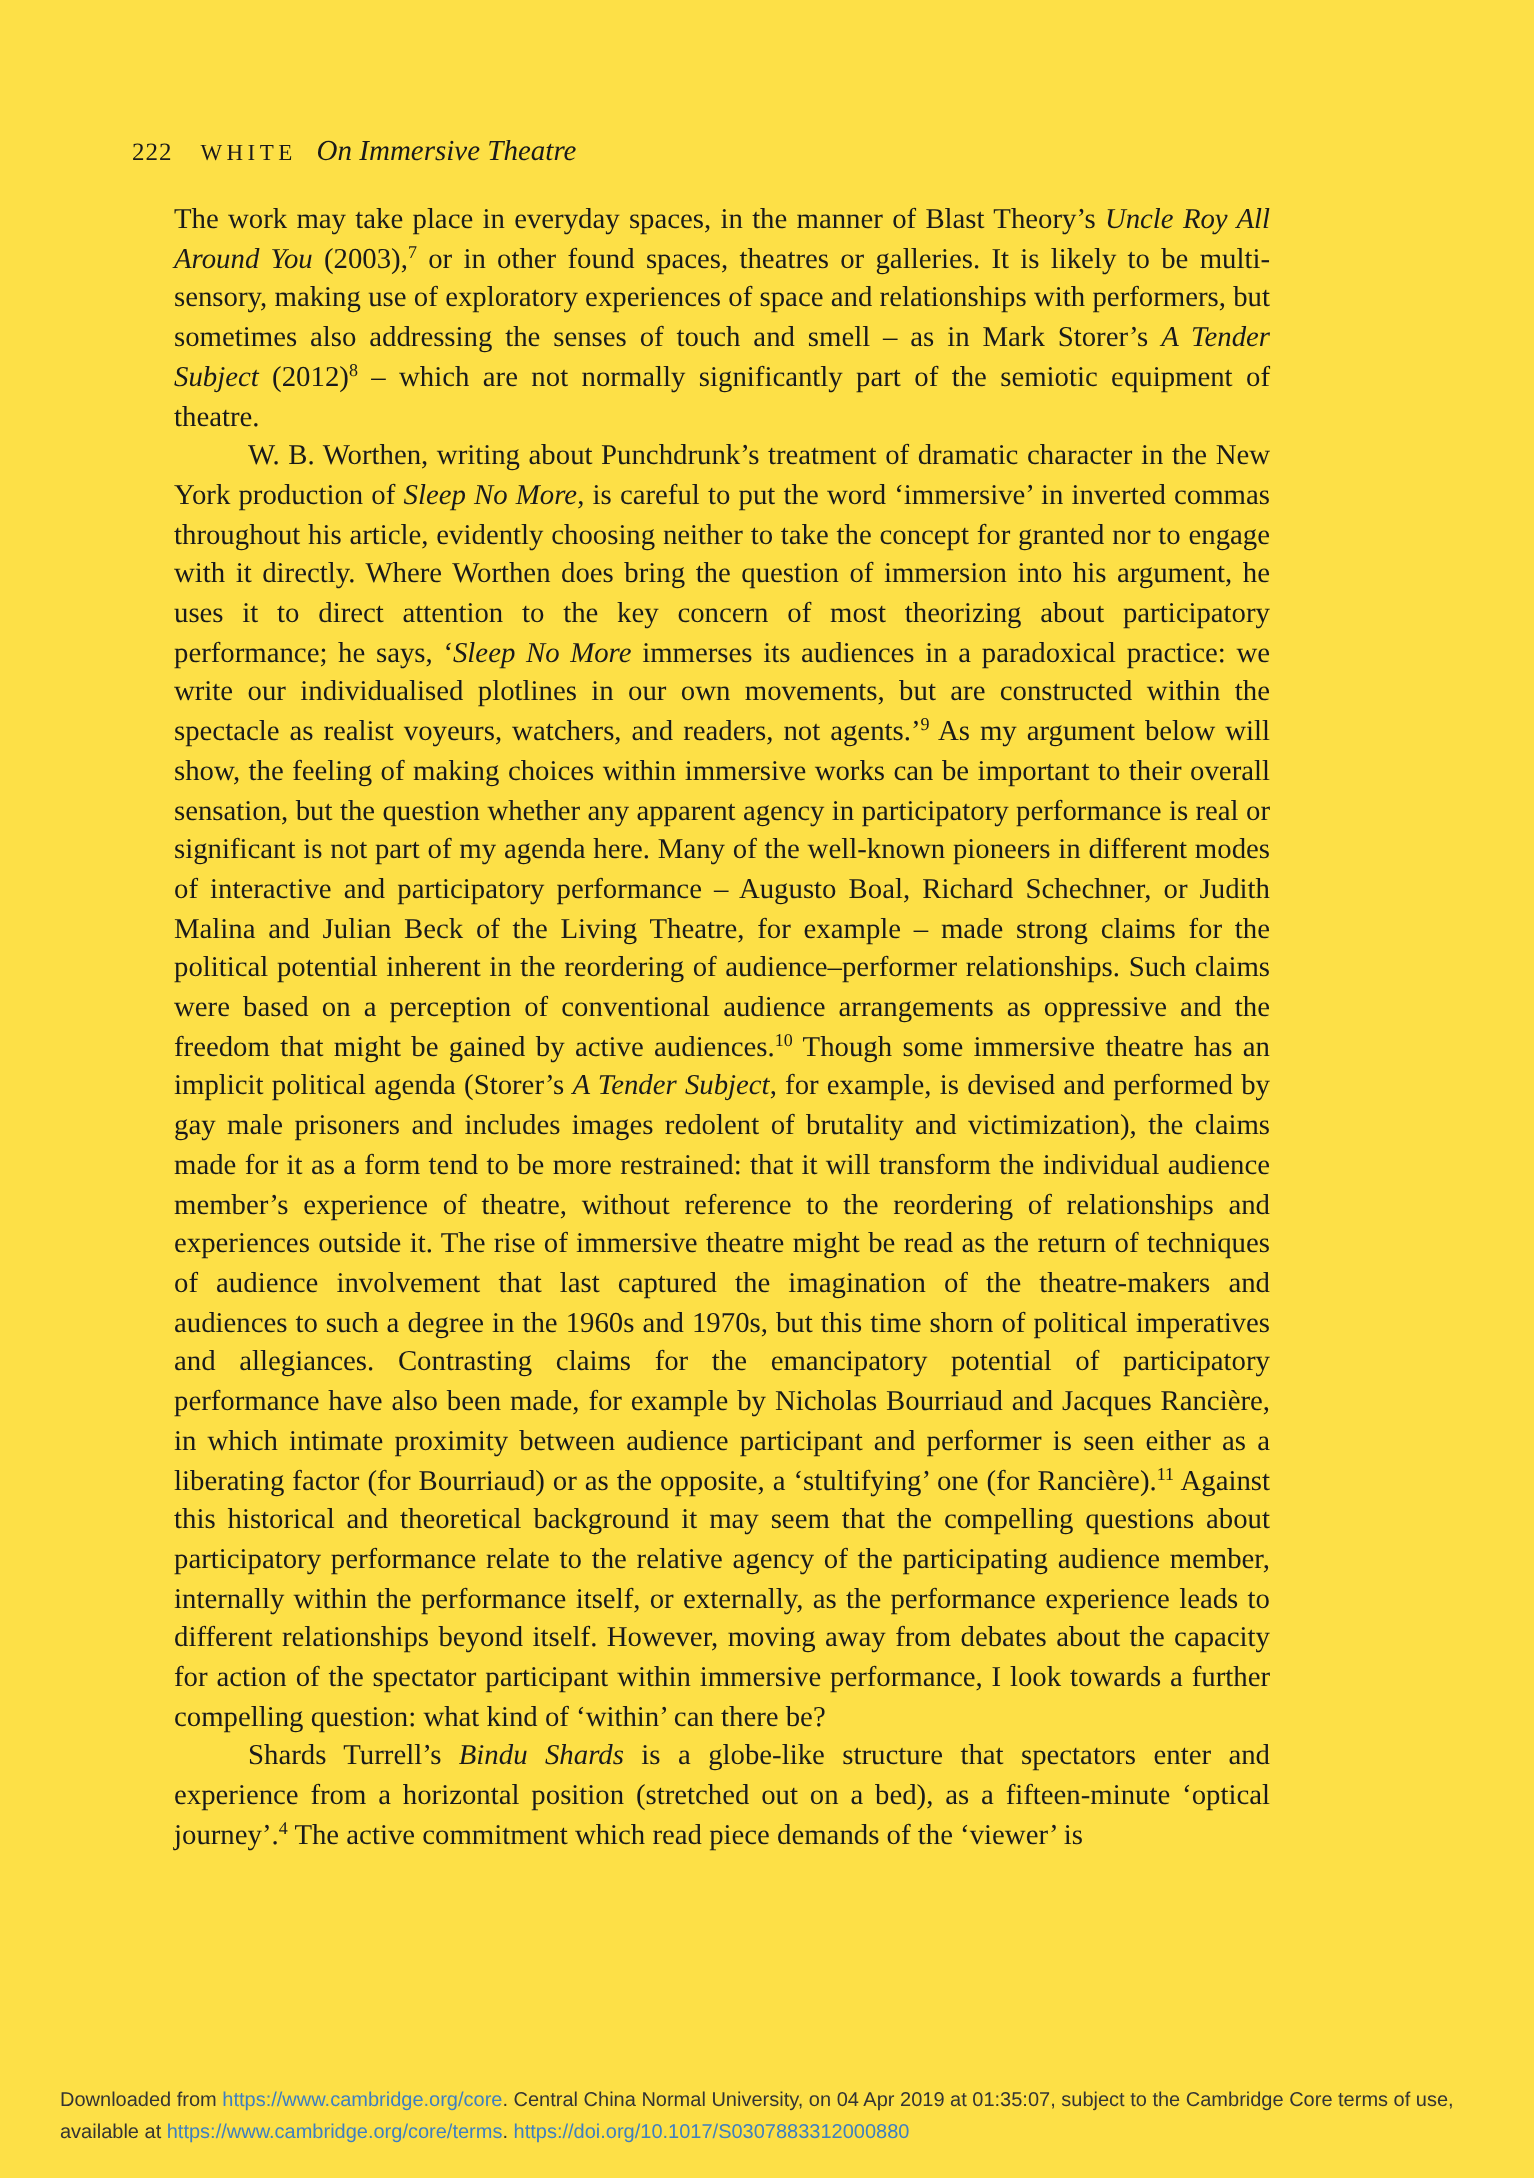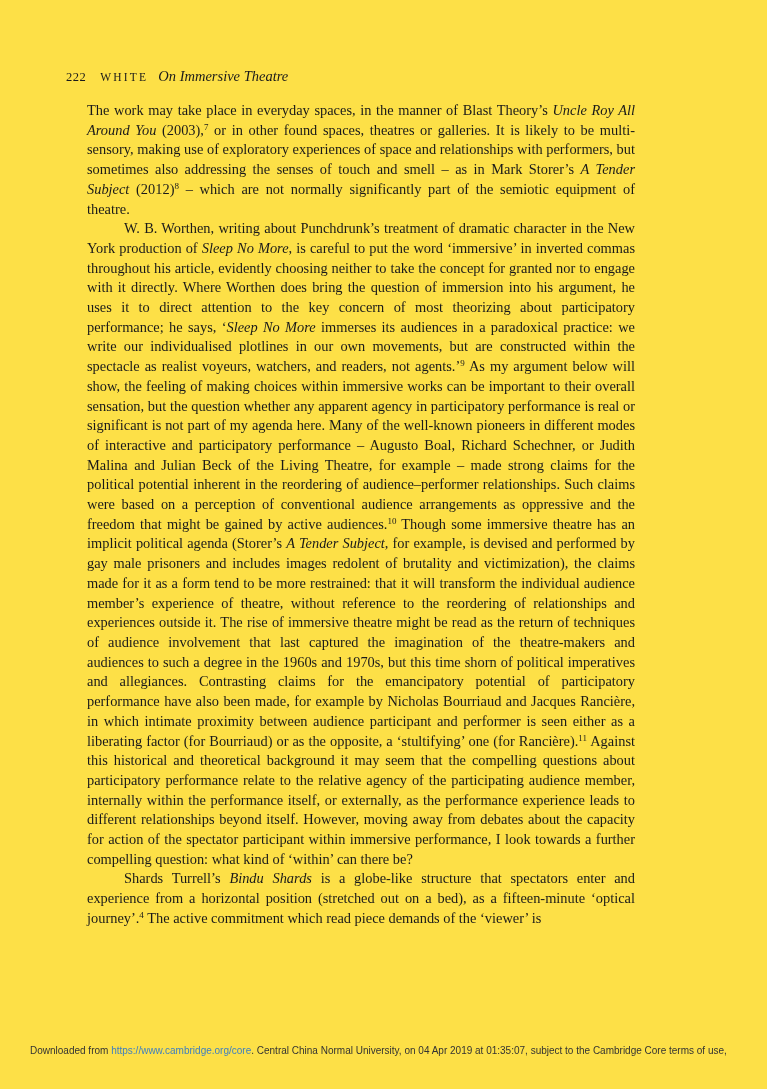--- a/index.html
+++ b/index.html
@@ -92,15 +92,16 @@
   </div>
 
   <div class="body-text" id="body-text">
       <p class="para"><span>The work may take place in everyday spaces, in the manner of Blast Theory’s </span><i>Uncle Roy All Around You</i><span> (2003),</span><span class="fnref">7</span><span> or in other found spaces, theatres or galleries. It is likely to be multi-sensory, making use of exploratory experiences of space and relationships with performers, but sometimes also addressing the senses of touch and smell – as in Mark Storer’s </span><i>A Tender Subject</i><span> (2012)</span><span class="fnref">8</span><span> – which are not normally significantly part of the semiotic equipment of theatre.</span></p>
       <p class="para indent"><span>W. B. Worthen, writing about Punchdrunk’s treatment of dramatic character in the New York production of </span><i>Sleep No More</i><span>, is careful to put the word ‘immersive’ in inverted commas throughout his article, evidently choosing neither to take the concept for granted nor to engage with it directly. Where Worthen does bring the question of immersion into his argument, he uses it to direct attention to the key concern of most theorizing about participatory performance; he says, ‘</span><i>Sleep No More</i><span> immerses its audiences in a paradoxical practice: we write our individualised plotlines in our own movements, but are constructed within the spectacle as realist voyeurs, watchers, and readers, not agents.’</span><span class="fnref">9</span><span> As my argument below will show, the feeling of making choices within immersive works can be important to their overall sensation, but the question whether any apparent agency in participatory performance is real or significant is not part of my agenda here. Many of the well-known pioneers in different modes of interactive and participatory performance – Augusto Boal, Richard Schechner, or Judith Malina and Julian Beck of the Living Theatre, for example – made strong claims for the political potential inherent in the reordering of audience–performer relationships. Such claims were based on a perception of conventional audience arrangements as oppressive and the freedom that might be gained by active audiences.</span><span class="fnref">10</span><span> Though some immersive theatre has an implicit political agenda (Storer’s </span><i>A Tender Subject</i><span>, for example, is devised and performed by gay male prisoners and includes images redolent of brutality and victimization), the claims made for it as a form tend to be more restrained: that it will transform the individual audience member’s experience of theatre, without reference to the reordering of relationships and experiences outside it. The rise of immersive theatre might be read as the return of techniques of audience involvement that last captured the imagination of the theatre-makers and audiences to such a degree in the 1960s and 1970s, but this time shorn of political imperatives and allegiances. Contrasting claims for the emancipatory potential of participatory performance have also been made, for example by Nicholas Bourriaud and Jacques Rancière, in which intimate proximity between audience participant and performer is seen either as a liberating factor (for Bourriaud) or as the opposite, a ‘stultifying’ one (for Rancière).</span><span class="fnref">11</span><span> Against this historical and theoretical background it may seem that the compelling questions about participatory performance relate to the relative agency of the participating audience member, internally within the performance itself, or externally, as the performance experience leads to different relationships beyond itself. However, moving away from debates about the capacity for action of the spectator participant within immersive performance, I look towards a further compelling question: what kind of ‘within’ can there be?</span></p>
       <p class="para indent"><span>Shards Turrell’s </span><i>Bindu Shards</i><span> is a globe-like structure that spectators enter and experience from a horizontal position (stretched out on a bed), as a fifteen-minute ‘optical journey’.</span><span class="fnref">4</span><span> The active commitment which read piece demands of the ‘viewer’ is</span></p>
     </div>
 
   <div class="footer" id="footer">
       <div class="footer-line"><span>Downloaded from </span><span class="link">https://www.cambridge.org/core</span><span>. Central China Normal University, on 04 Apr 2019 at 01:35:07, subject to the Cambridge Core terms of use,</span></div>
+      <div class="footer-line"><span>available at </span><span class="link">https://www.cambridge.org/core/terms</span><span>. </span><span class="link">https://doi.org/10.1017/S0307883312000880</span></div>
     </div>
 
 </div>
 
 </body></html>

